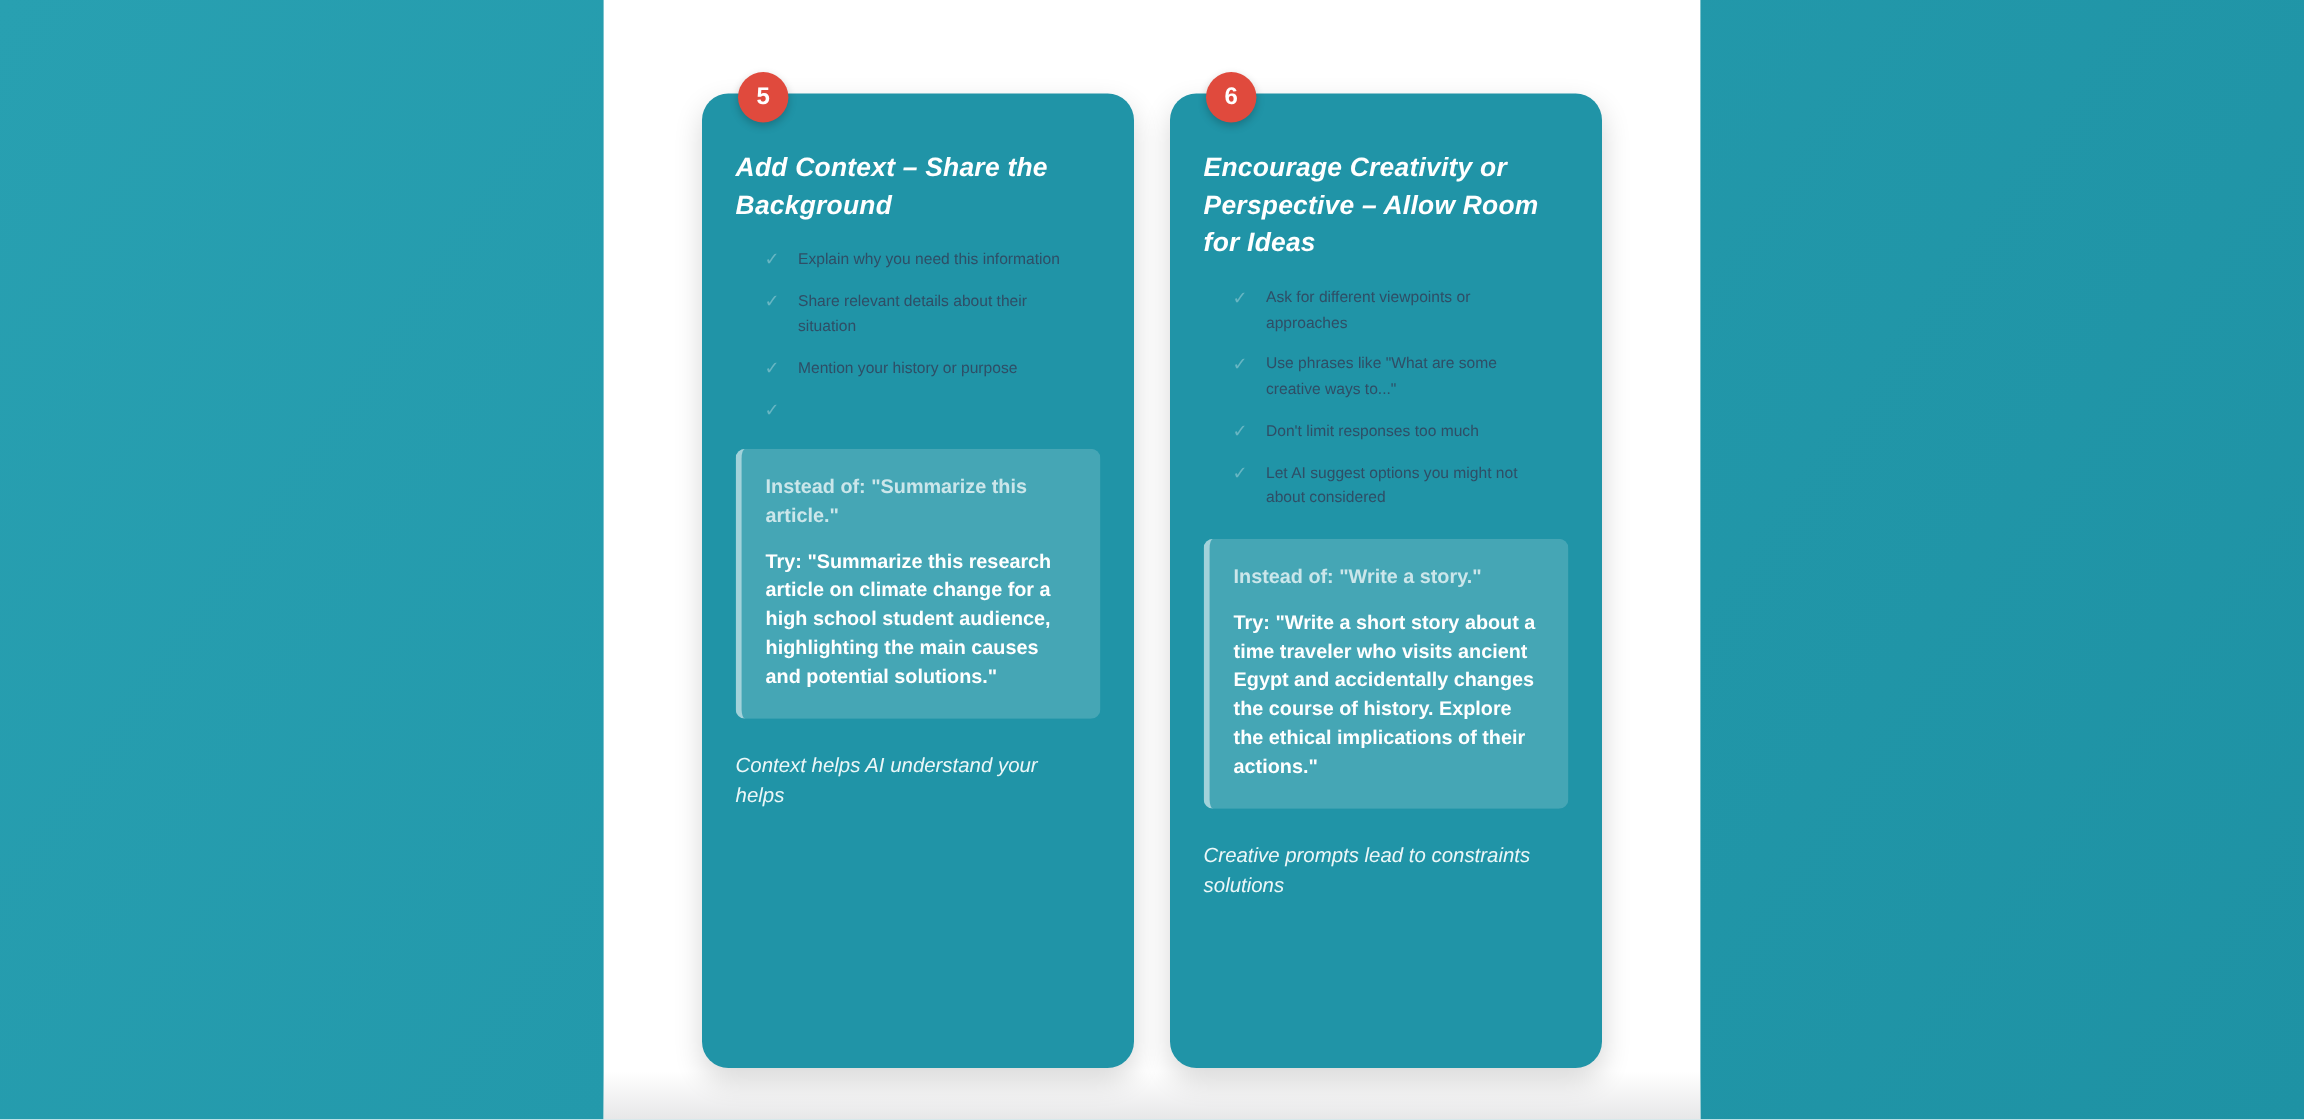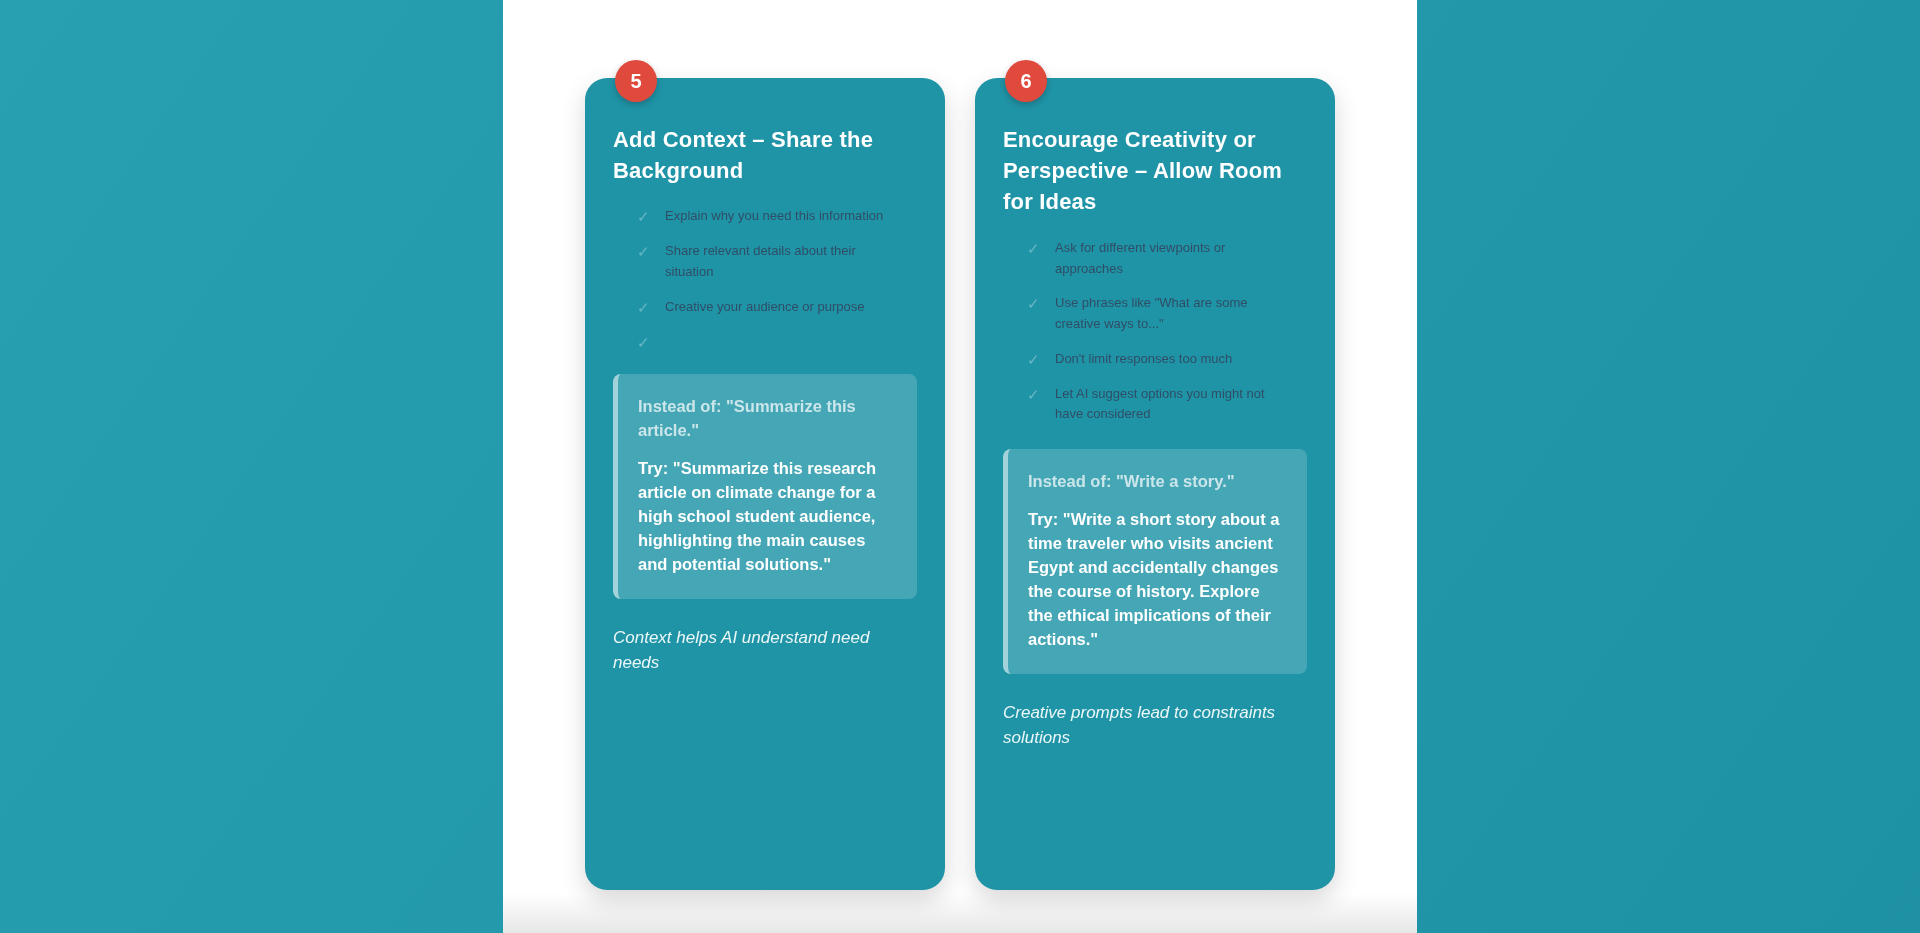--- a/index.html
+++ b/index.html
@@ -66,20 +66,21 @@
     box-shadow: 0 3px 7px rgba(0,0,0,0.22);
   }
   .card-title {
     color: #ffffff;
     font-size: 22px;
     font-weight: bold;
     line-height: 1.42;
     letter-spacing: 0.2px;
     margin: 0 0 20px 0;
     max-width: 300px;
+    font-style: italic;
   }
   .checklist {
     list-style: none;
     margin: 0;
     padding: 0 0 0 24px;
   }
   .check-item {
     display: flex;
     align-items: flex-start;
     margin-bottom: 14px;
@@ -150,31 +151,31 @@
         <li class="check-item">
           <span class="check-icon">✓</span>
           <span class="check-text">Explain why you need this information</span>
         </li>
         <li class="check-item">
           <span class="check-icon">✓</span>
           <span class="check-text">Share relevant details about their situation</span>
         </li>
         <li class="check-item">
           <span class="check-icon">✓</span>
-          <span class="check-text">Creative your audience or purpose</span>
+          <span class="check-text">Mention your history or purpose</span>
         </li>
         <li class="check-item">
           <span class="check-icon">✓</span>
         </li>
       </ul>
       <div class="example-box">
         <p class="example-instead">Instead of: "Summarize this article."</p>
         <p class="example-try">Try: "Summarize this research article on climate change for a high school student audience, highlighting the main causes and potential solutions."</p>
       </div>
-      <div class="card-note">Context helps AI understand need needs</div>
+      <div class="card-note">Context helps AI understand your helps</div>
     </div>
 
     <div class="card">
       <div class="badge">
         <span>6</span>
       </div>
       <h2 class="card-title">Encourage Creativity or Perspective – Allow Room for Ideas</h2>
       <ul class="checklist">
         <li class="check-item">
           <span class="check-icon">✓</span>
@@ -183,21 +184,21 @@
         <li class="check-item">
           <span class="check-icon">✓</span>
           <span class="check-text">Use phrases like "What are some creative ways to..."</span>
         </li>
         <li class="check-item">
           <span class="check-icon">✓</span>
           <span class="check-text">Don't limit responses too much</span>
         </li>
         <li class="check-item">
           <span class="check-icon">✓</span>
-          <span class="check-text">Let AI suggest options you might not have considered</span>
+          <span class="check-text">Let AI suggest options you might not about considered</span>
         </li>
       </ul>
       <div class="example-box">
         <p class="example-instead">Instead of: "Write a story."</p>
         <p class="example-try">Try: "Write a short story about a time traveler who visits ancient Egypt and accidentally changes the course of history. Explore the ethical implications of their actions."</p>
       </div>
       <div class="card-note">Creative prompts lead to constraints solutions</div>
     </div>
 
   </div>

